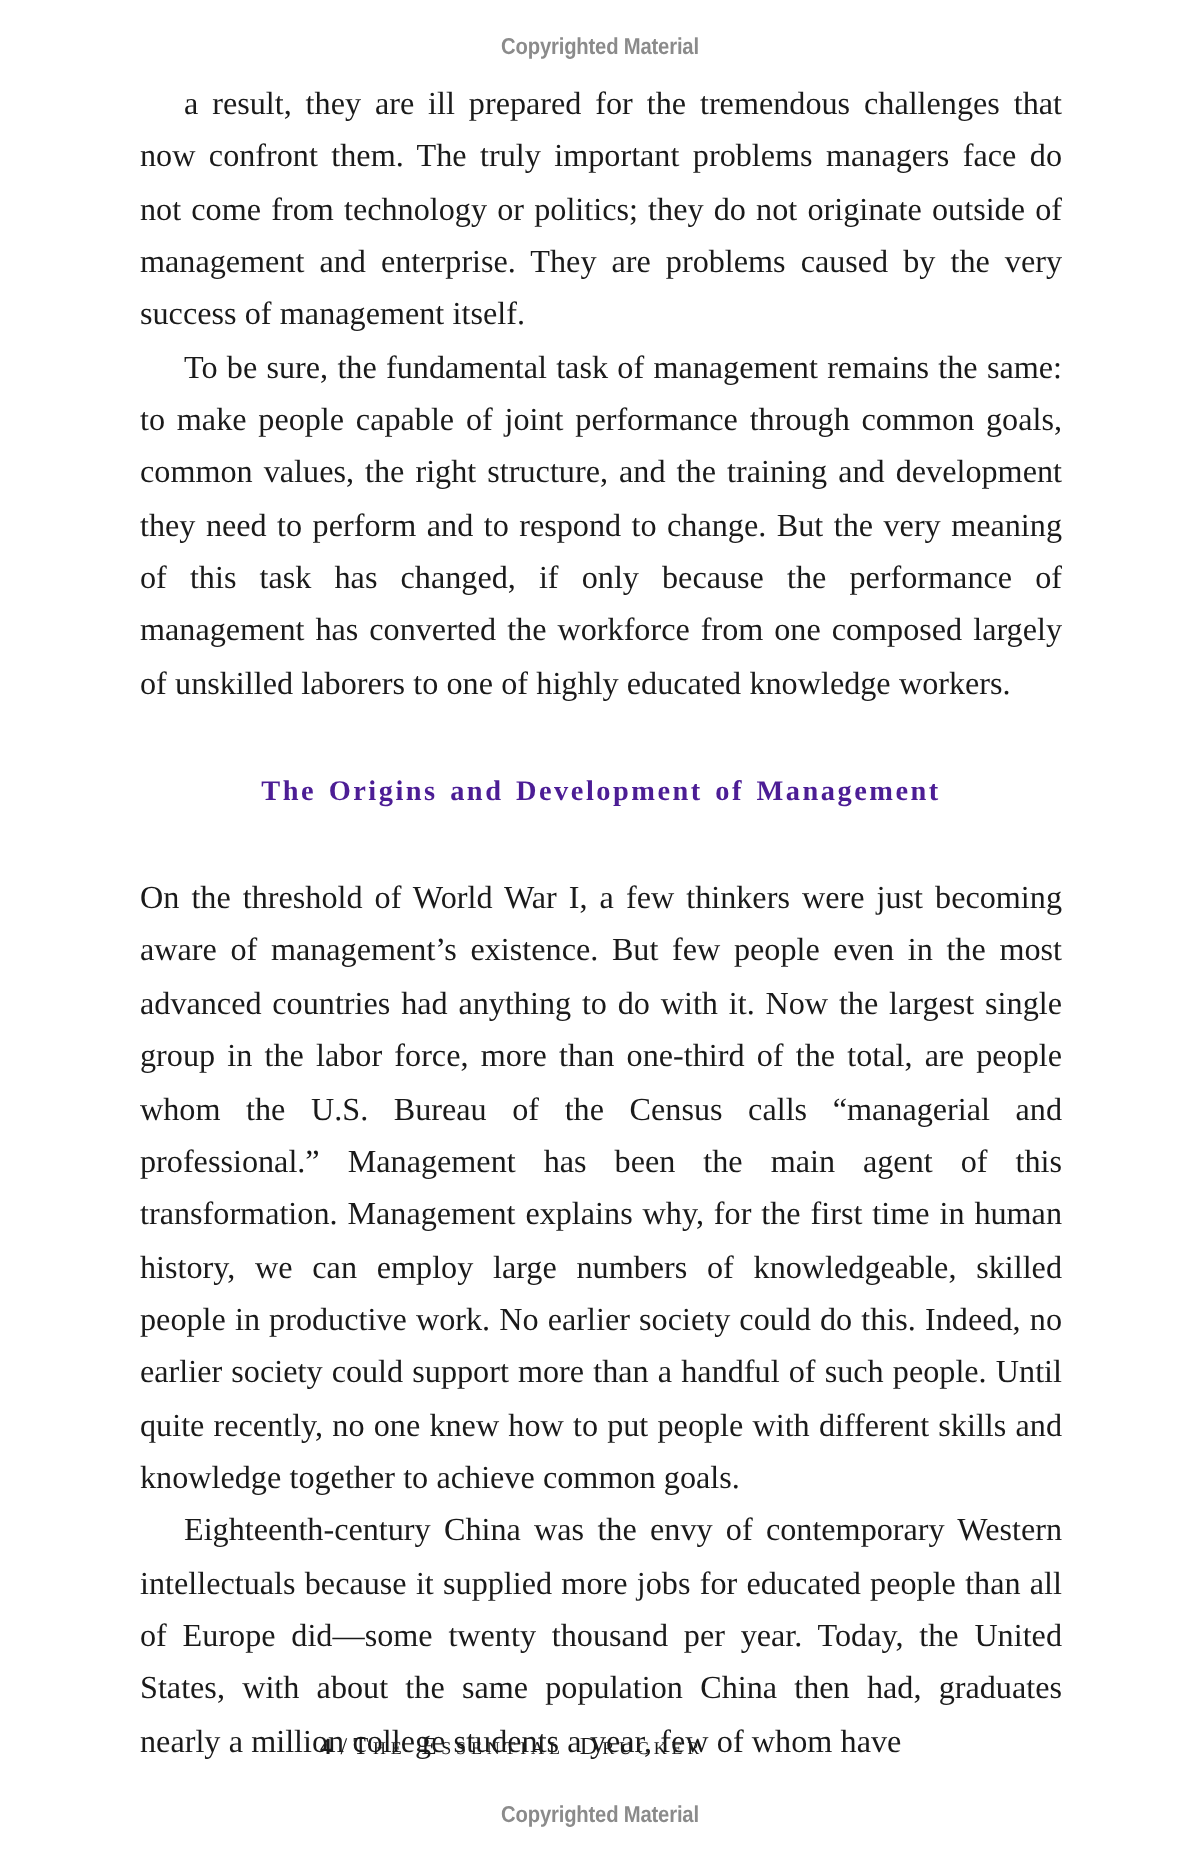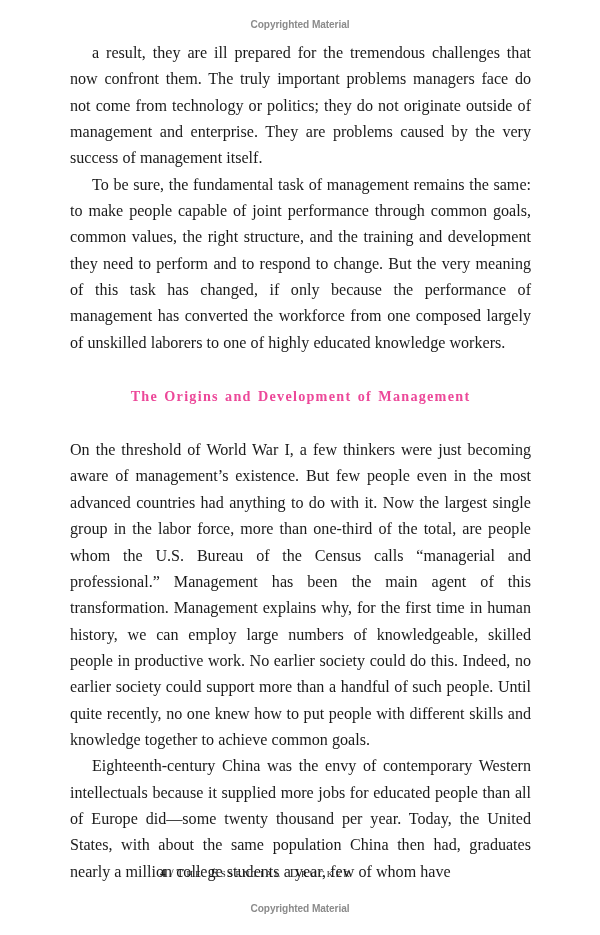--- a/index.html
+++ b/index.html
@@ -57,21 +57,21 @@
   p.para.last-line-left { text-align-last: left; }
 
   
   h2.section-heading {
     margin: 0;
     font-size: 14.2px;
     font-weight: bold;
     letter-spacing: 1.25px;
     text-align: center;
     word-spacing: 1.5px;
-    color: #ec4899;
+    color: #4c1d95;
     line-height: 20px;
   }
   .heading-gap-above { height: 30px; }
   .heading-gap-below { height: 31px; }
 
   
   .running-foot {
     position: absolute;
     left: 0;
     top: 866px;

